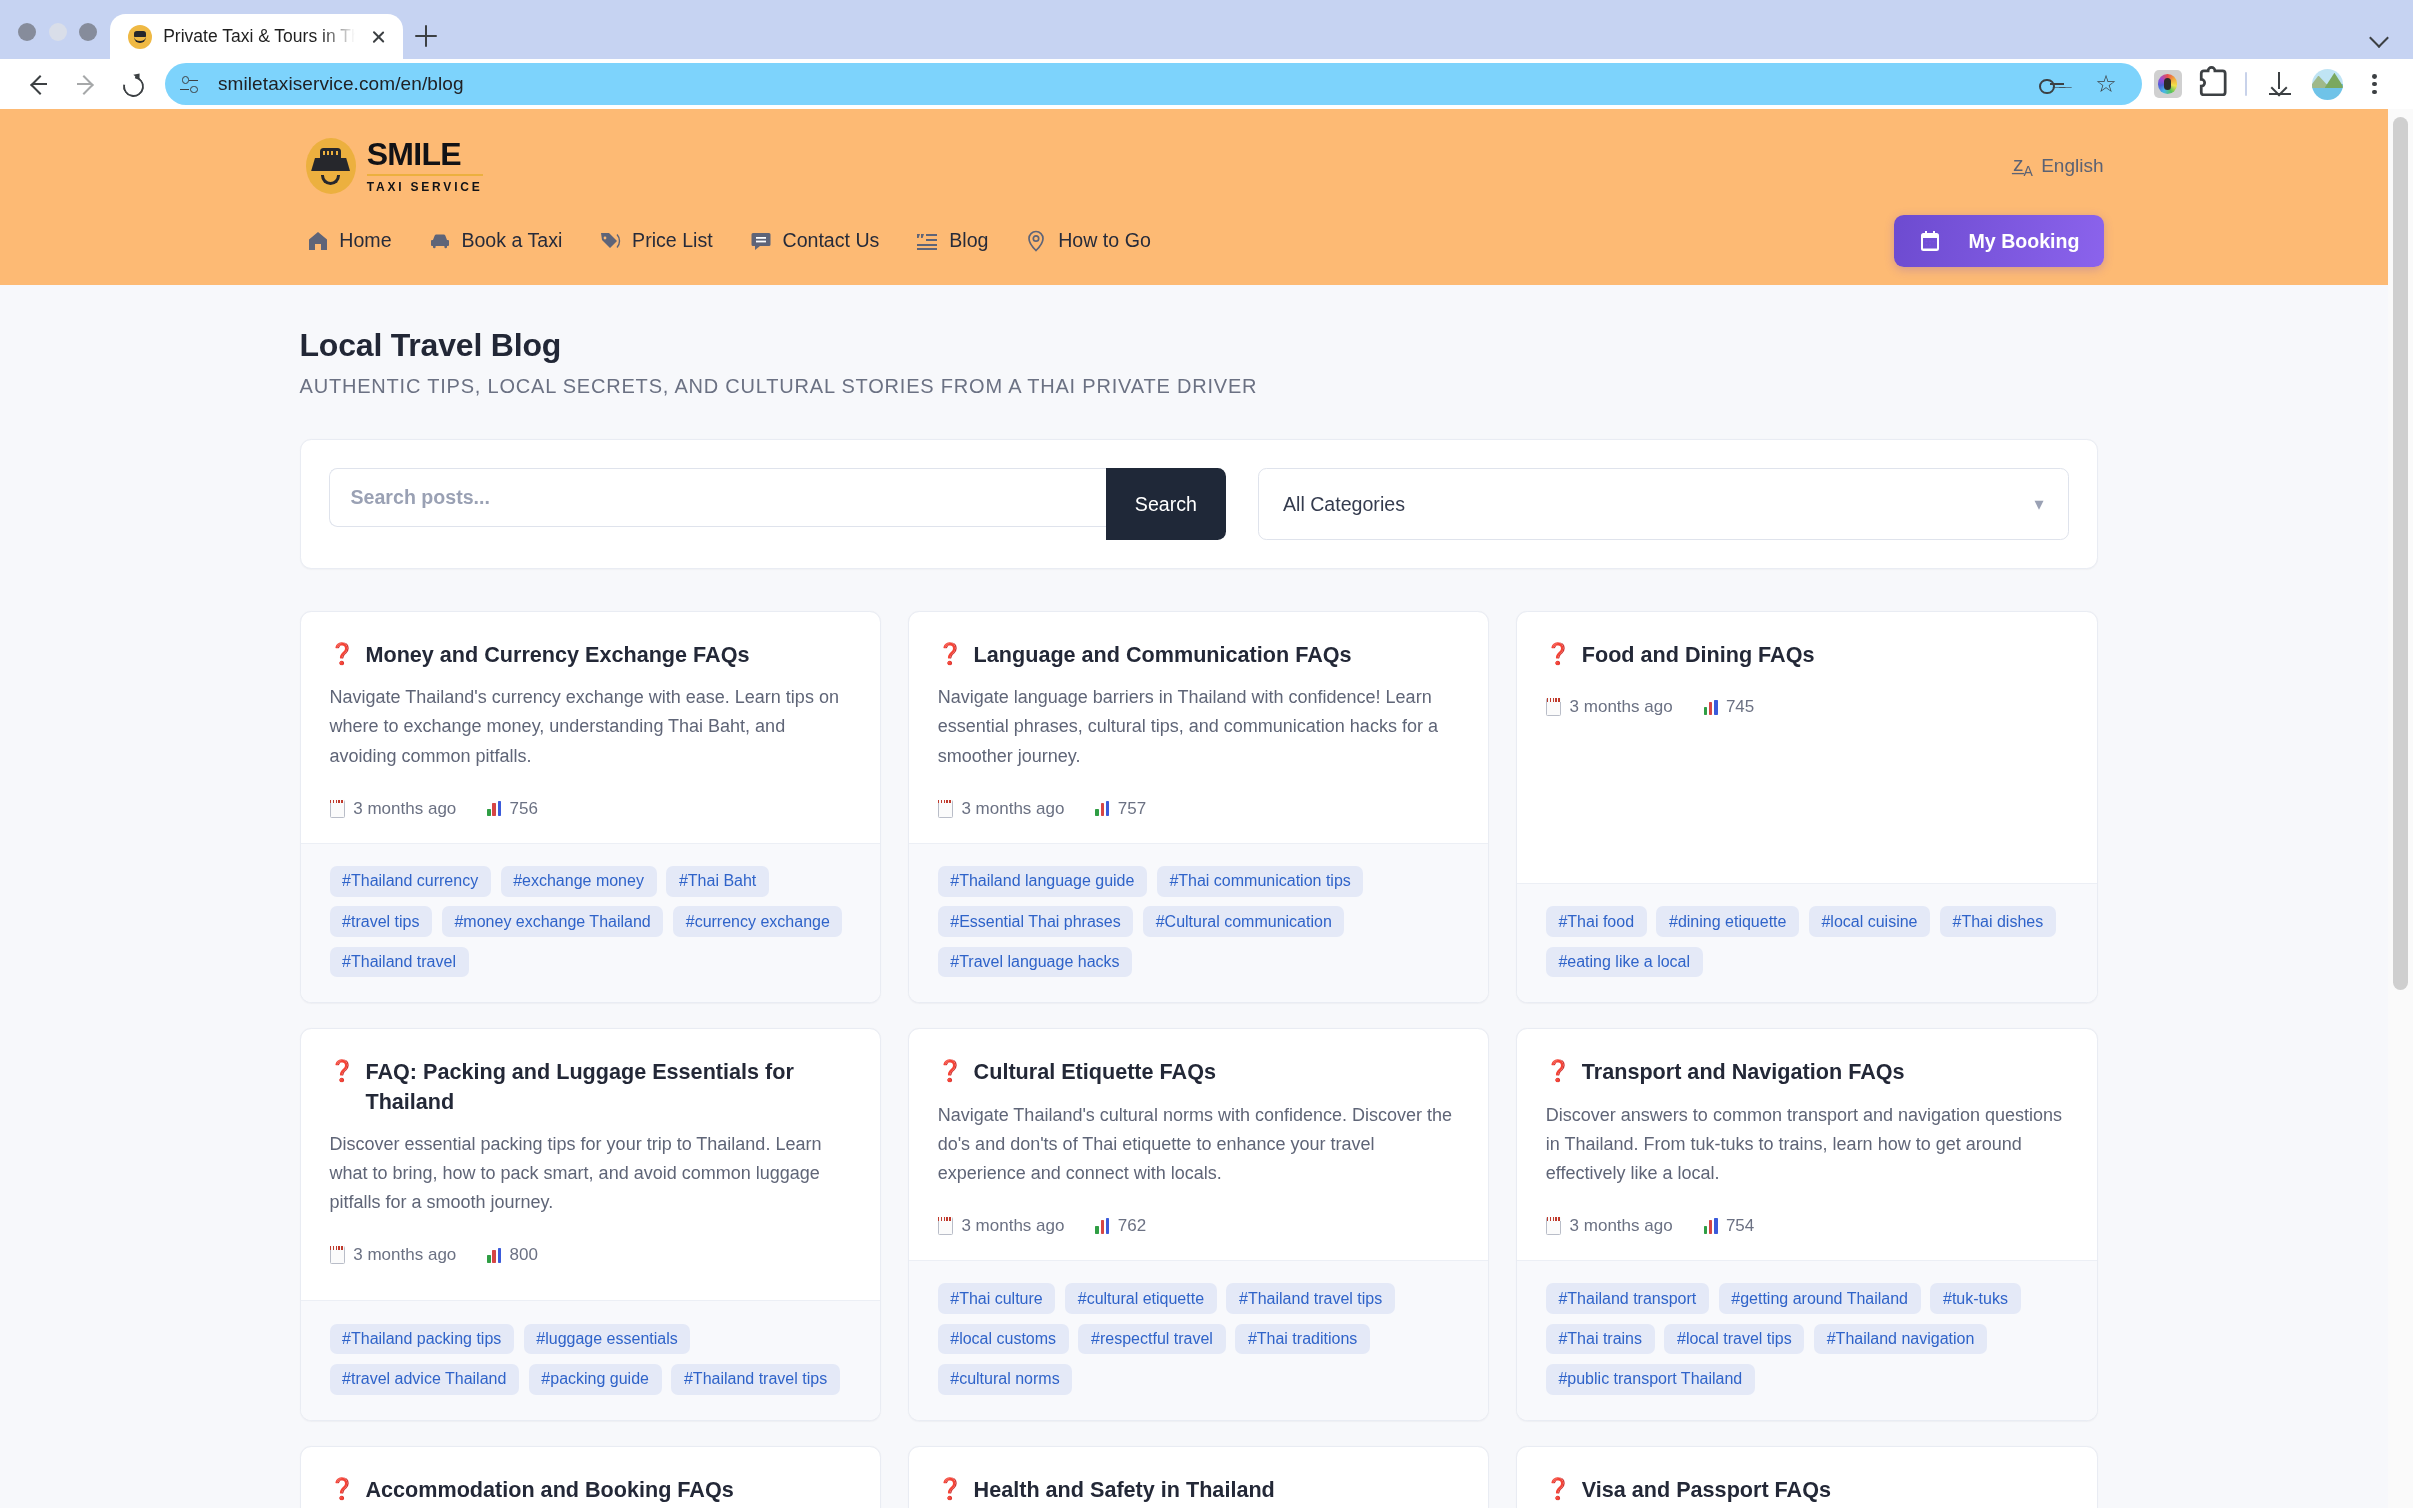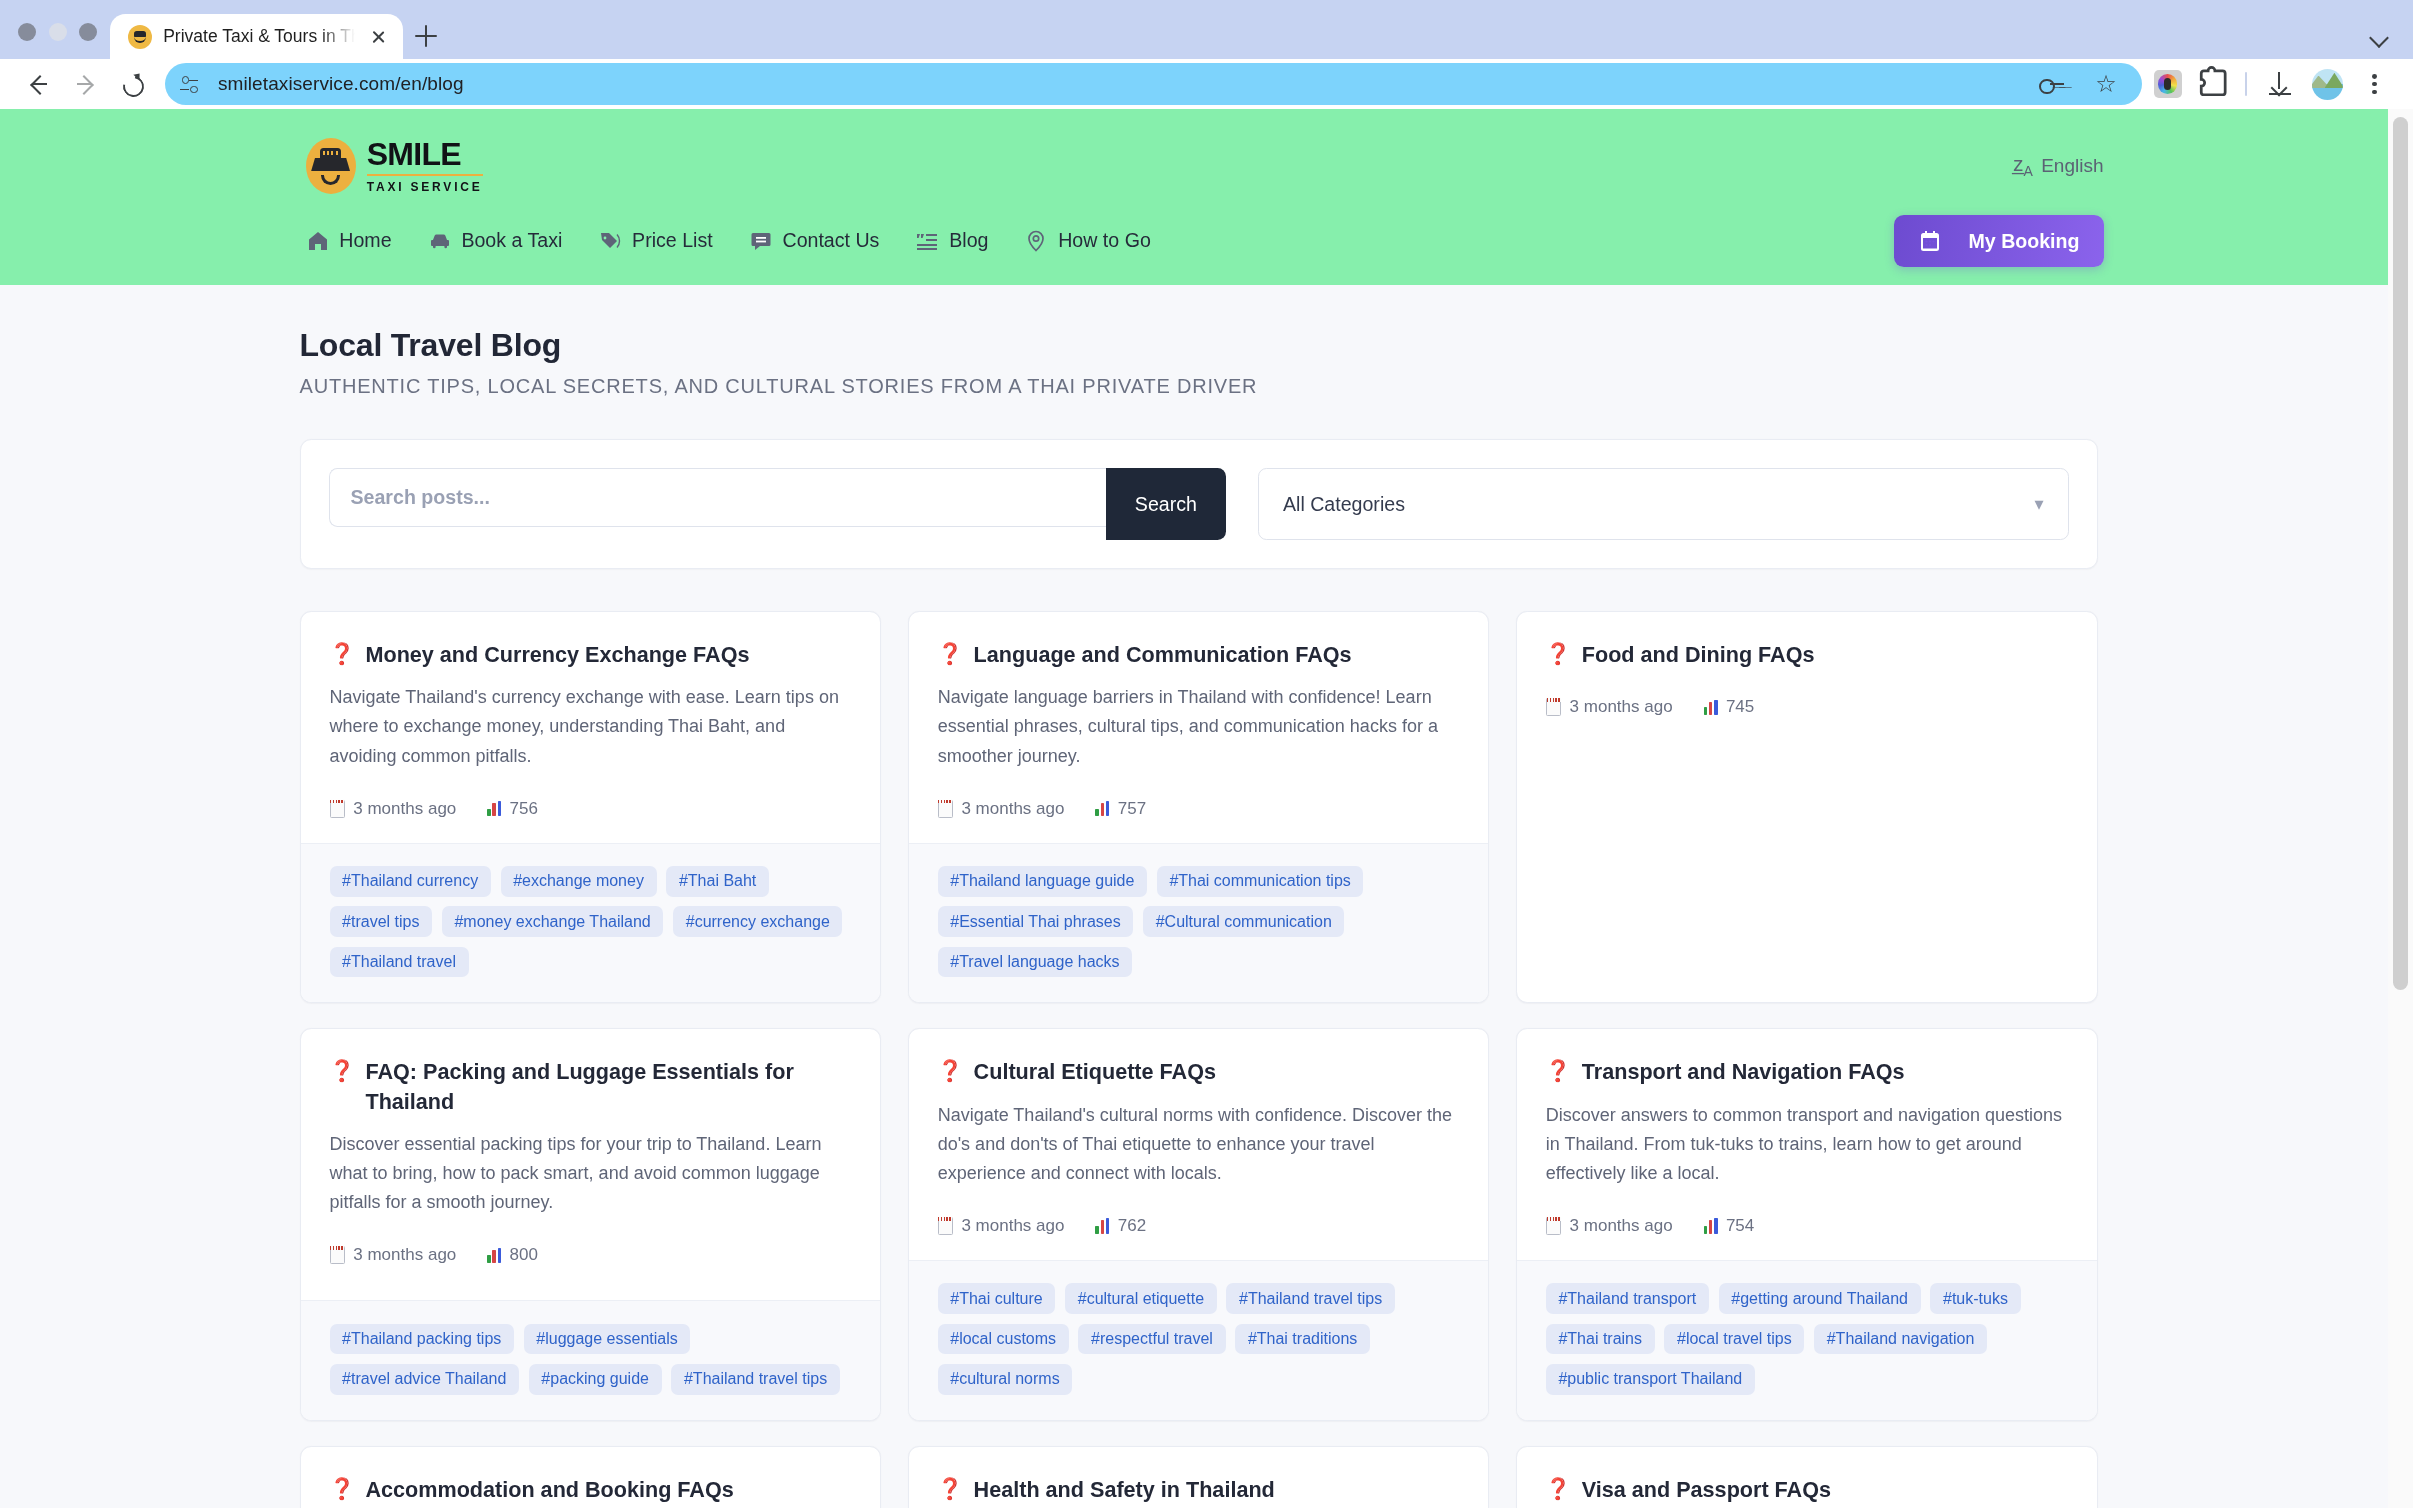--- a/index.html
+++ b/index.html
@@ -171,21 +171,21 @@
   .kebab i:nth-child(1){ top:10.5px; } .kebab i:nth-child(2){ top:18px; } .kebab i:nth-child(3){ top:26px; }
 
   
   .viewport {
     position:absolute; left:0; top:109px; width:2413px; height:1399px;
     background:#ffffff; overflow:hidden;
   }
   .page { width:2397px; }
 
   .site-header {
-    background:#86efac; padding:29px 0 0 12px;
+    background:#fdba74; padding:29px 0 0 12px;
   }
   .shell { width:1798px; margin:0 auto; }
 
   .brandrow { display:flex; align-items:center; justify-content:space-between; padding:0 0 21px 0; }
   .logo { display:flex; align-items:center; gap:11.2px; cursor:pointer; }
   .logo-mark {
     width:50px; height:56px; border-radius:50%; background:#ecb03f; position:relative; flex:0 0 50px;
   }
   .logo-mark .roof {
     position:absolute; left:14.7px; top:9.8px; width:21px; height:11.2px;
@@ -570,20 +570,27 @@
                     <span class="meta-item">
                       <span class="bars">
                         <i></i>
                         <i></i>
                         <i></i>
                       </span>
                       <span>745</span>
                     </span>
                   </div>
                 </div>
+                <div class="card-tags">
+                  <span class="tag">#Thai food</span>
+                  <span class="tag">#dining etiquette</span>
+                  <span class="tag">#local cuisine</span>
+                  <span class="tag">#Thai dishes</span>
+                  <span class="tag">#eating like a local</span>
+                </div>
               </div>
               <div class="card">
                 <div class="card-body">
                   <div class="card-title">
                     <span class="q-ico" style="font-size: 21px;">❓</span>
                     <span>FAQ: Packing and Luggage Essentials for Thailand</span>
                   </div>
                   <div class="card-desc">Discover essential packing tips for your trip to Thailand. Learn what to bring, how to pack smart, and avoid common luggage pitfalls for a smooth journey.</div>
                   <div class="card-meta">
                     <span class="meta-item">

